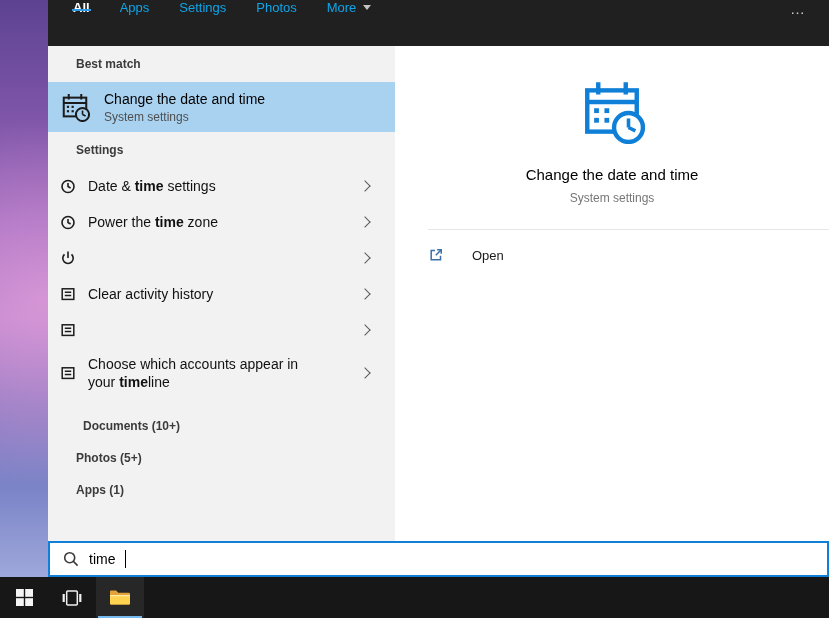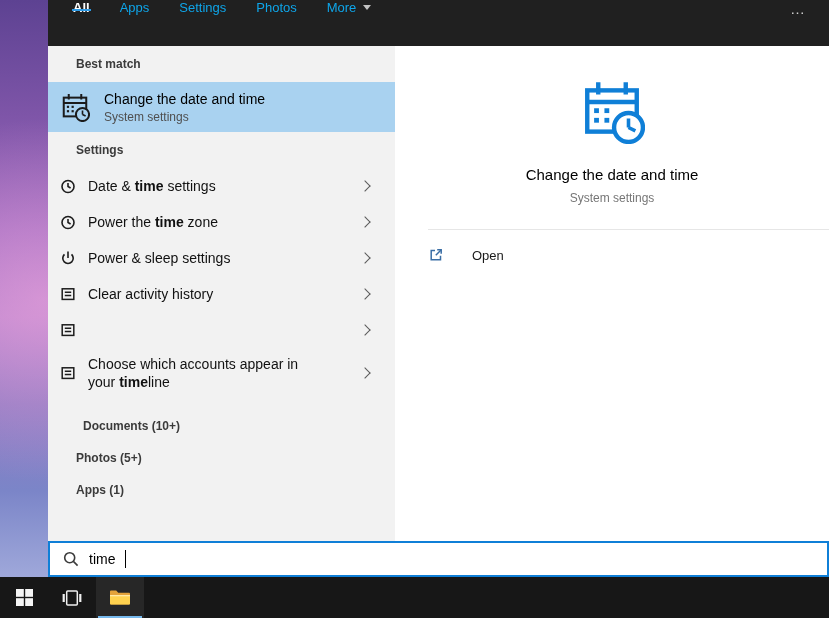--- a/index.html
+++ b/index.html
@@ -136,21 +136,20 @@
           <span class="chev"></span>
         </div>
 
         <div class="row">
           <span class="row-icon">
             <svg viewBox="0 0 16 16">
                 <path d="M11.5 4.4a5.2 5.2 0 1 1-7 0" fill="none" stroke="currentColor" stroke-width="1.6"></path>
                 <path d="M8 1.5V8" fill="none" stroke="currentColor" stroke-width="1.6"></path>
               </svg>
           </span>
-          <span class="row-label"><span>Power &amp; sleep settings</span><b></b><span></span></span>
           <span class="chev"></span>
         </div>
 
         <div class="row">
           <span class="row-icon">
             <svg viewBox="0 0 16 16">
                 <rect x="2.2" y="2.8" width="11.6" height="10.6" fill="none" stroke="currentColor" stroke-width="1.5"></rect>
                 <path d="M4.8 6.2h6.4M4.8 9.4h6.4" fill="none" stroke="currentColor" stroke-width="1.5"></path>
               </svg>
           </span>

